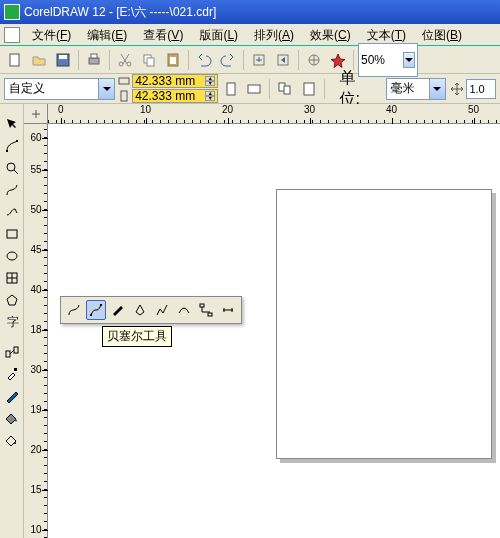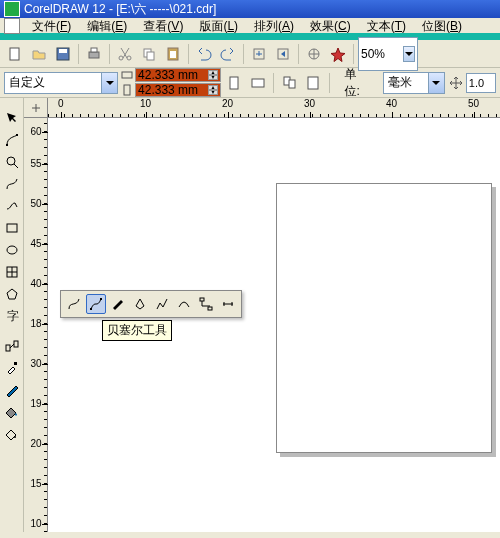--- a/index.html
+++ b/index.html
@@ -1,41 +1,41 @@
 <!DOCTYPE html>
 <html><head>
 <meta charset="utf-8">
 <style>
 * { margin:0; padding:0; box-sizing:border-box; font-family:"Microsoft YaHei","SimSun",Arial,sans-serif; font-size:12px; user-select:none; }
 body { width:500px; height:538px; background:#ece9d8; overflow:hidden; }
 
-.titlebar { height:18px; background:linear-gradient(#3a6ee0,#1f4bc0); color:#fff; display:flex; align-items:center; padding:0 4px; }
+.titlebar { height:24px; background:linear-gradient(#3a6ee0,#1f4bc0); color:#fff; display:flex; align-items:center; padding:0 4px; }
 .titlebar .icon { width:16px; height:16px; background:#2a4; border:1px solid #fff; margin-right:4px; }
 
-.menubar { height:22px; background:#ece9d8; display:flex; align-items:center; padding:0 2px; border-bottom:7px solid #14b8a6; }
+.menubar { height:22px; background:#ece9d8; display:flex; align-items:center; padding:0 2px; border-bottom:1px solid #14b8a6; }
 .menu-item { padding:0 8px; height:20px; line-height:20px; cursor:default; }
 .menu-item u { text-decoration:underline; }
 .menu-doc-icon { width:16px; height:16px; border:1px solid #888; background:#fff; margin:0 4px 0 2px; }
 
 .toolbar1 { height:28px; background:#ece9d8; display:flex; align-items:center; padding:2px 4px; border-bottom:1px solid #c0c0b0; gap:2px; }
 .tbtn { width:22px; height:22px; border:1px solid transparent; display:flex; align-items:center; justify-content:center; border-radius:3px; }
 .tbtn svg { width:16px; height:16px; }
 .sep { width:1px; height:20px; background:#c0c0b0; margin:0 2px; }
 .zoom-field { width:60px; height:20px; border:1px solid #7f9db9; background:#fff; padding:16px 2px; display:flex; align-items:center; justify-content:space-between; }
 .zoom-field .dd { width:12px; height:16px; background:linear-gradient(#e8f0ff,#b8d0f0); border:1px solid #7f9db9; display:flex; align-items:center; justify-content:center; }
 
 .toolbar2 { height:30px; background:#ece9d8; display:flex; align-items:center; padding:2px 4px; border-bottom:1px solid #c0c0b0; gap:3px; }
 .combo { height:22px; border:1px solid #7f9db9; background:#fff; display:flex; align-items:center; padding:0 0 0 4px; }
 .combo .dd { width:16px; height:20px; background:linear-gradient(#dbe8ff,#a9c5f0); border-left:1px solid #7f9db9; display:flex; align-items:center; justify-content:center; }
 .sizebox { display:flex; flex-direction:column; gap:1px; }
-.sizefield { width:86px; height:14px; border:1px solid #999; background:#c2410c; display:flex; align-items:center; font-size:10px; padding:0 2px; justify-content:space-between; }
+.sizefield { width:86px; height:14px; border:1px solid #999; background:#fde047; display:flex; align-items:center; font-size:10px; padding:0 2px; justify-content:space-between; }
 .sizefield .spn { width:10px; display:flex; flex-direction:column; }
 .sizefield .spn div { height:5px; background:#ddd; border:1px solid #999; font-size:6px; line-height:3px; text-align:center; }
 .tb2-icon { width:22px; height:22px; border:1px solid transparent; display:flex; align-items:center; justify-content:center; }
-.unit-label { font-size:12px; margin:0 10px; }
+.unit-label { font-size:16px; margin:0 10px; }
 .numfield { width:32px; height:20px; border:1px solid #7f9db9; background:#fff; padding:0 2px; line-height:18px; font-size:11px; }
 
 .workspace { position:relative; display:flex; height:calc(538px - 24px - 22px - 28px - 30px); }
 .toolbox { width:24px; background:#ece9d8; border-right:1px solid #c0c0b0; display:flex; flex-direction:column; align-items:center; padding-top:10px; gap:2px; }
 .tool { width:20px; height:20px; border:1px solid transparent; display:flex; align-items:center; justify-content:center; border-radius:2px; }
 .tool svg { width:14px; height:14px; }
 
 .canvas-area { flex:1; position:relative; background:#fff; }
 .ruler-h { position:absolute; top:0; left:24px; right:0; height:20px; background:#ece9d8; border-bottom:1px solid #888; display:flex; }
 .ruler-v { position:absolute; top:20px; left:0; width:24px; bottom:0; background:#ece9d8; border-right:1px solid #888; }

